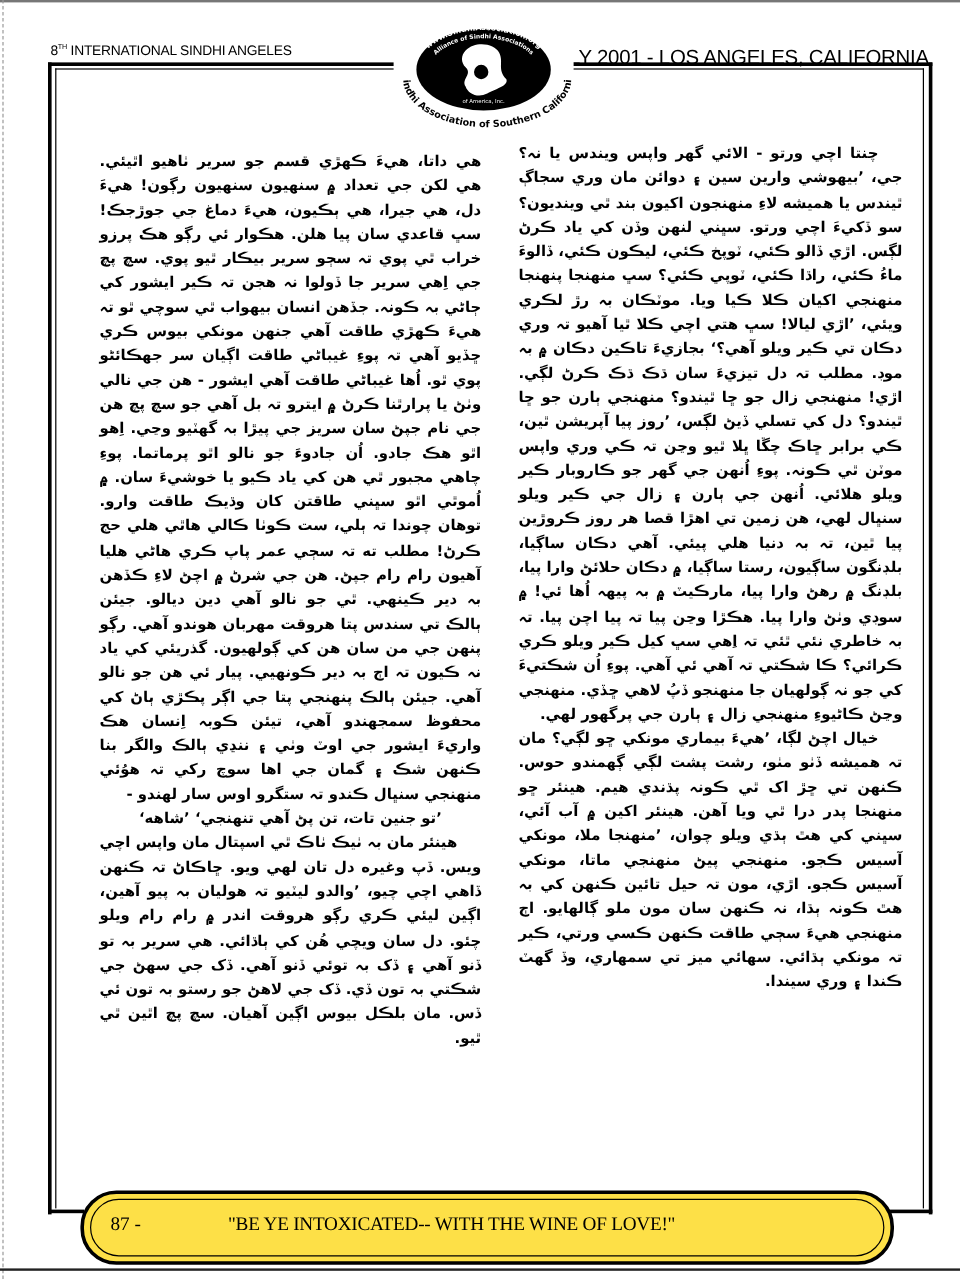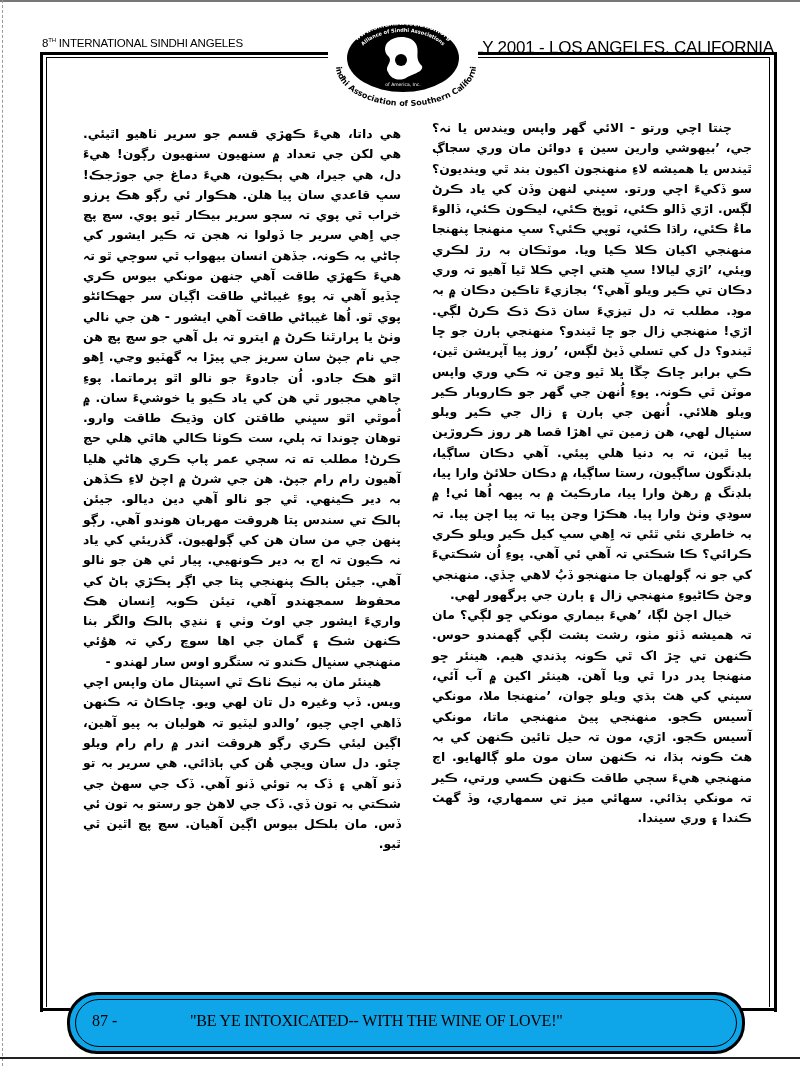--- a/index.html
+++ b/index.html
@@ -26,21 +26,21 @@
   
   .col { position: absolute; top: 118px; direction: rtl; text-align: justify; font-family: "DejaVu Sans", sans-serif; font-size: 12.4px; line-height: 20.3px; font-weight: bold; }
   .col-right { left: 432px; width: 320px; }
   .col-left { left: 83px; width: 318px; top: 124px; }
   .col p { margin: 0; }
   .col p.indent { text-indent: 20px; }
   .col p.center { text-align: center; }
   .article-title { text-align: center; font-size: 19px; line-height: 28px; font-weight: bold; margin-bottom: 4px; }
 
   
-  .footer-banner { position: absolute; left: 67px; top: 992px; width: 678px; height: 62px; border: 3px solid #000; border-radius: 30px; box-sizing: border-box; background: #0ea5e9; }
+  .footer-banner { position: absolute; left: 67px; top: 992px; width: 678px; height: 62px; border: 3px solid #000; border-radius: 30px; box-sizing: border-box; background: #fde047; }
   .footer-banner-inner { position: absolute; left: 5px; top: 4px; right: 5px; bottom: 4px; border: 1px solid #000; border-radius: 25px; }
   .page-num { position: absolute; left: 22px; top: 17px; font-family: "Liberation Serif", serif; font-size: 16px; }
   .footer-quote { position: absolute; left: 120px; top: 17px; font-family: "Liberation Serif", serif; font-size: 16px; letter-spacing: -0.2px; }
 </style>
 </head>
 <body>
 
 <div class="page">
   <div class="top-rule"></div>
   <div class="left-edge"></div>
@@ -70,20 +70,21 @@
     </svg>
   </div>
 
   <div class="col col-right">
     <p class="indent">چنتا اچي ورتو - الائي گهر واپس ويندس يا نہ؟ جي، ’بيهوشي وارين سين ۽ دوائن مان وري سجاڳ ٿيندس يا هميشه لاءِ منهنجون اکيون بند ٿي وينديون؟ سو ڏکيءَ اچي ورتو. سڀني لنهن وڏن کي ياد ڪرڻ لڳس. اڙي ڏالو ڪئي، ٽوپخ ڪئي، ليڪون ڪئي، ڏالوءَ ماءُ ڪئي، راڌا ڪئي، ٽوپي ڪئي؟ سڀ منهنجا پنهنجا منهنجي اکيان ڪلا ڪيا ويا. موٽڪان بہ رڙ لڪري ويئي، ’اڙي ليالا! سڀ هتي اچي ڪلا ٿيا آهيو تہ وري دڪان تي ڪير ويلو آهي؟‘ بجازيءَ تاڪين دڪان ۾ بہ موڊ. مطلب تہ دل تيزيءَ سان ڌڪ ڌڪ ڪرڻ لڳي. اڙي! منهنجي زال جو ڇا ٿيندو؟ منهنجي ٻارن جو ڇا ٿيندو؟ دل کي تسلي ڏيڻ لڳس، ’روز پيا آپريشن ٿين، ڪي برابر ڇاڪ چڱا ڀلا ٿيو وڃن تہ ڪي وري واپس موٽن ٿي ڪونہ. پوءِ اُنهن جي گهر جو ڪاروبار ڪير ويلو هلائي. اُنهن جي ٻارن ۽ زال جي ڪير ويلو سنڀال لهي، هن زمين تي اهڙا قصا هر روز ڪروڙين پيا ٿين، تہ بہ دنيا هلي پيئي. آهي دڪان ساڳيا، بلڊنگون ساڳيون، رستا ساڳيا، ۾ دڪان حلائڻ وارا پيا، بلڊنگ ۾ رهڻ وارا پيا، مارڪيٽ ۾ بہ پيهہ اُها ئي! ۾ سوڊي وٺڻ وارا پيا. هڪڙا وڃن پيا تہ پيا اچن پيا. تہ بہ خاطري نئي ٿئي تہ اِهي سڀ کيل ڪير ويلو ڪري ڪرائي؟ ڪا شڪتي تہ آهي ئي آهي. پوءِ اُن شڪتيءَ کي جو نہ ڳولهيان جا منهنجو ڏپُ لاهي ڇڏي. منهنجي وڃڻ ڪاڻيوءِ منهنجي زال ۽ ٻارن جي پرگهور لهي.</p>
     <p class="indent">خيال اچڻ لڳا، ’هيءَ بيماري مونکي ڇو لڳي؟ مان تہ هميشه ڏٺو مٺو، رشت پشت لڳي ڳهمندو حوس. ڪنهن تي ڇڙ اک ٿي ڪونہ پڌندي هيم. هينئر ڇو منهنجا پدر درا ٿي ويا آهن. هينئر اکين ۾ آب آئي، سڀني کي هٿ ٻڌي ويلو چوان، ’منهنجا ملا، مونکي آسيس ڪجو. منهنجي پيڻ منهنجي ماتا، مونکي آسيس ڪجو. اڙي، مون تہ حيل تائين ڪنهن کي بہ هٿ ڪونہ ٻڌا، نہ ڪنهن سان مون ملو ڳالهايو. اڄ منهنجي هيءَ سڄي طاقت ڪنهن ڪسي ورتي، ڪير تہ مونکي ٻڌائي. سهائي ميز تي سمهاري، وڏ گهٽ ڪندا ۽ وري سيندا.</p>
   </div>
 
   <div class="col col-left">
     <p>هي داتا، هيءَ ڪهڙي قسم جو سرير ٺاهيو اٿيئي. هي لکن جي تعداد ۾ سنهيون سنهيون رڳون! هيءَ دل، هي جيرا، هي ٻڪيون، هيءَ دماغ جي جوڙجڪ! سڀ قاعدي سان پيا هلن. هڪوار ئي رڳو هڪ پرزو خراب ٿي پوي تہ سڄو سرير بيڪار ٿيو پوي. سچ پچ جي اِهي سرير جا ڏولوا نہ هجن تہ ڪير ايشور کي ڄاڻي بہ ڪونہ. جڏهن انسان بيهواب ٿي سوچي ٿو تہ هيءَ ڪهڙي طاقت آهي جنهن مونکي بيوس ڪري ڇڏيو آهي تہ پوءِ غيباڻي طاقت اڳيان سر جهڪائڻو پوي ٿو. اُها غيباڻي طاقت آهي ايشور - هن جي نالي وٺڻ يا پرارٿنا ڪرڻ ۾ ايترو تہ بل آهي جو سچ پچ هن جي نام جپڻ سان سريز جي پيڙا بہ گهٽيو وڃي. اِهو اٿو هڪ جادو. اُن جادوءَ جو نالو اٿو پرماتما. پوءِ چاهي مجبور ٿي هن کي ياد ڪيو يا خوشيءَ سان. ۾ اُموٿي اٿو سڀني طاقتن کان وڌيڪ طاقت وارو. توهان چوندا تہ ٻلي، ست ڪوٺا ڪالي هاٿي هلي حج ڪرڻ! مطلب ته تہ سڄي عمر پاپ ڪري هاڻي هليا آهيون رام رام جپڻ. هن جي شرڻ ۾ اچڻ لاءِ ڪڏهن بہ دير ڪينهي. ٿي جو نالو آهي دين ديالو. جيئن ٻالڪ تي سندس پتا هروقت مهربان هوندو آهي. رڳو پنهن جي من سان هن کي ڳولهيون. گذريئي کي ياد نہ ڪيون تہ اڄ بہ دير ڪونهيي. پيار ئي هن جو نالو آهي. جيئن ٻالڪ پنهنجي پتا جي اڳر پڪڙي ٻاڻ کي محفوظ سمجهندو آهي، تيئن ڪوبہ اِنسان هڪ واريءَ ايشور جي اوٽ وٺي ۽ ننڍي ٻالڪ والگر بنا ڪنهن شڪ ۽ گمان جي اها سوچ رکي تہ هوُئي منهنجي سنڀال ڪندو تہ ستگرو اوس سار لهندو -</p>
+    <p class="center">’تو جنين تات، تن پڻ آهي تنهنجي‘ ’شاهه‘</p>
     <p class="indent">هينئر مان بہ ٺيڪ ٺاڪ ٿي اسپتال مان واپس اچي ويس. ڏپ وغيره دل تان لهي ويو. ڇاڪاڻ تہ ڪنهن ڏاهي اچي چيو، ’والدو ليٽيو تہ هوليان بہ پيو آهين، اڳين ليئي ڪري رڳو هروقت اندر ۾ رام رام ويلو چئو. دل سان ويچي هُن کي ٻاڌائي. هي سرير بہ تو ڏنو آهي ۽ ڏک بہ توئي ڏنو آهي. ڏک جي سهڻ جي شڪتي بہ تون ڏي. ڏک جي لاهڻ جو رستو بہ تون ئي ڏس. مان بلڪل بيوس اڳين آهيان. سچ پچ اٿين ٿي ٿيو.</p>
   </div>
 
   <div class="footer-banner">
     <div class="footer-banner-inner"></div>
     <div class="page-num">87 -</div>
     <div class="footer-quote">"BE YE INTOXICATED-- WITH THE WINE OF LOVE!"</div>
   </div>
 
   <div class="bottom-rule"></div>

